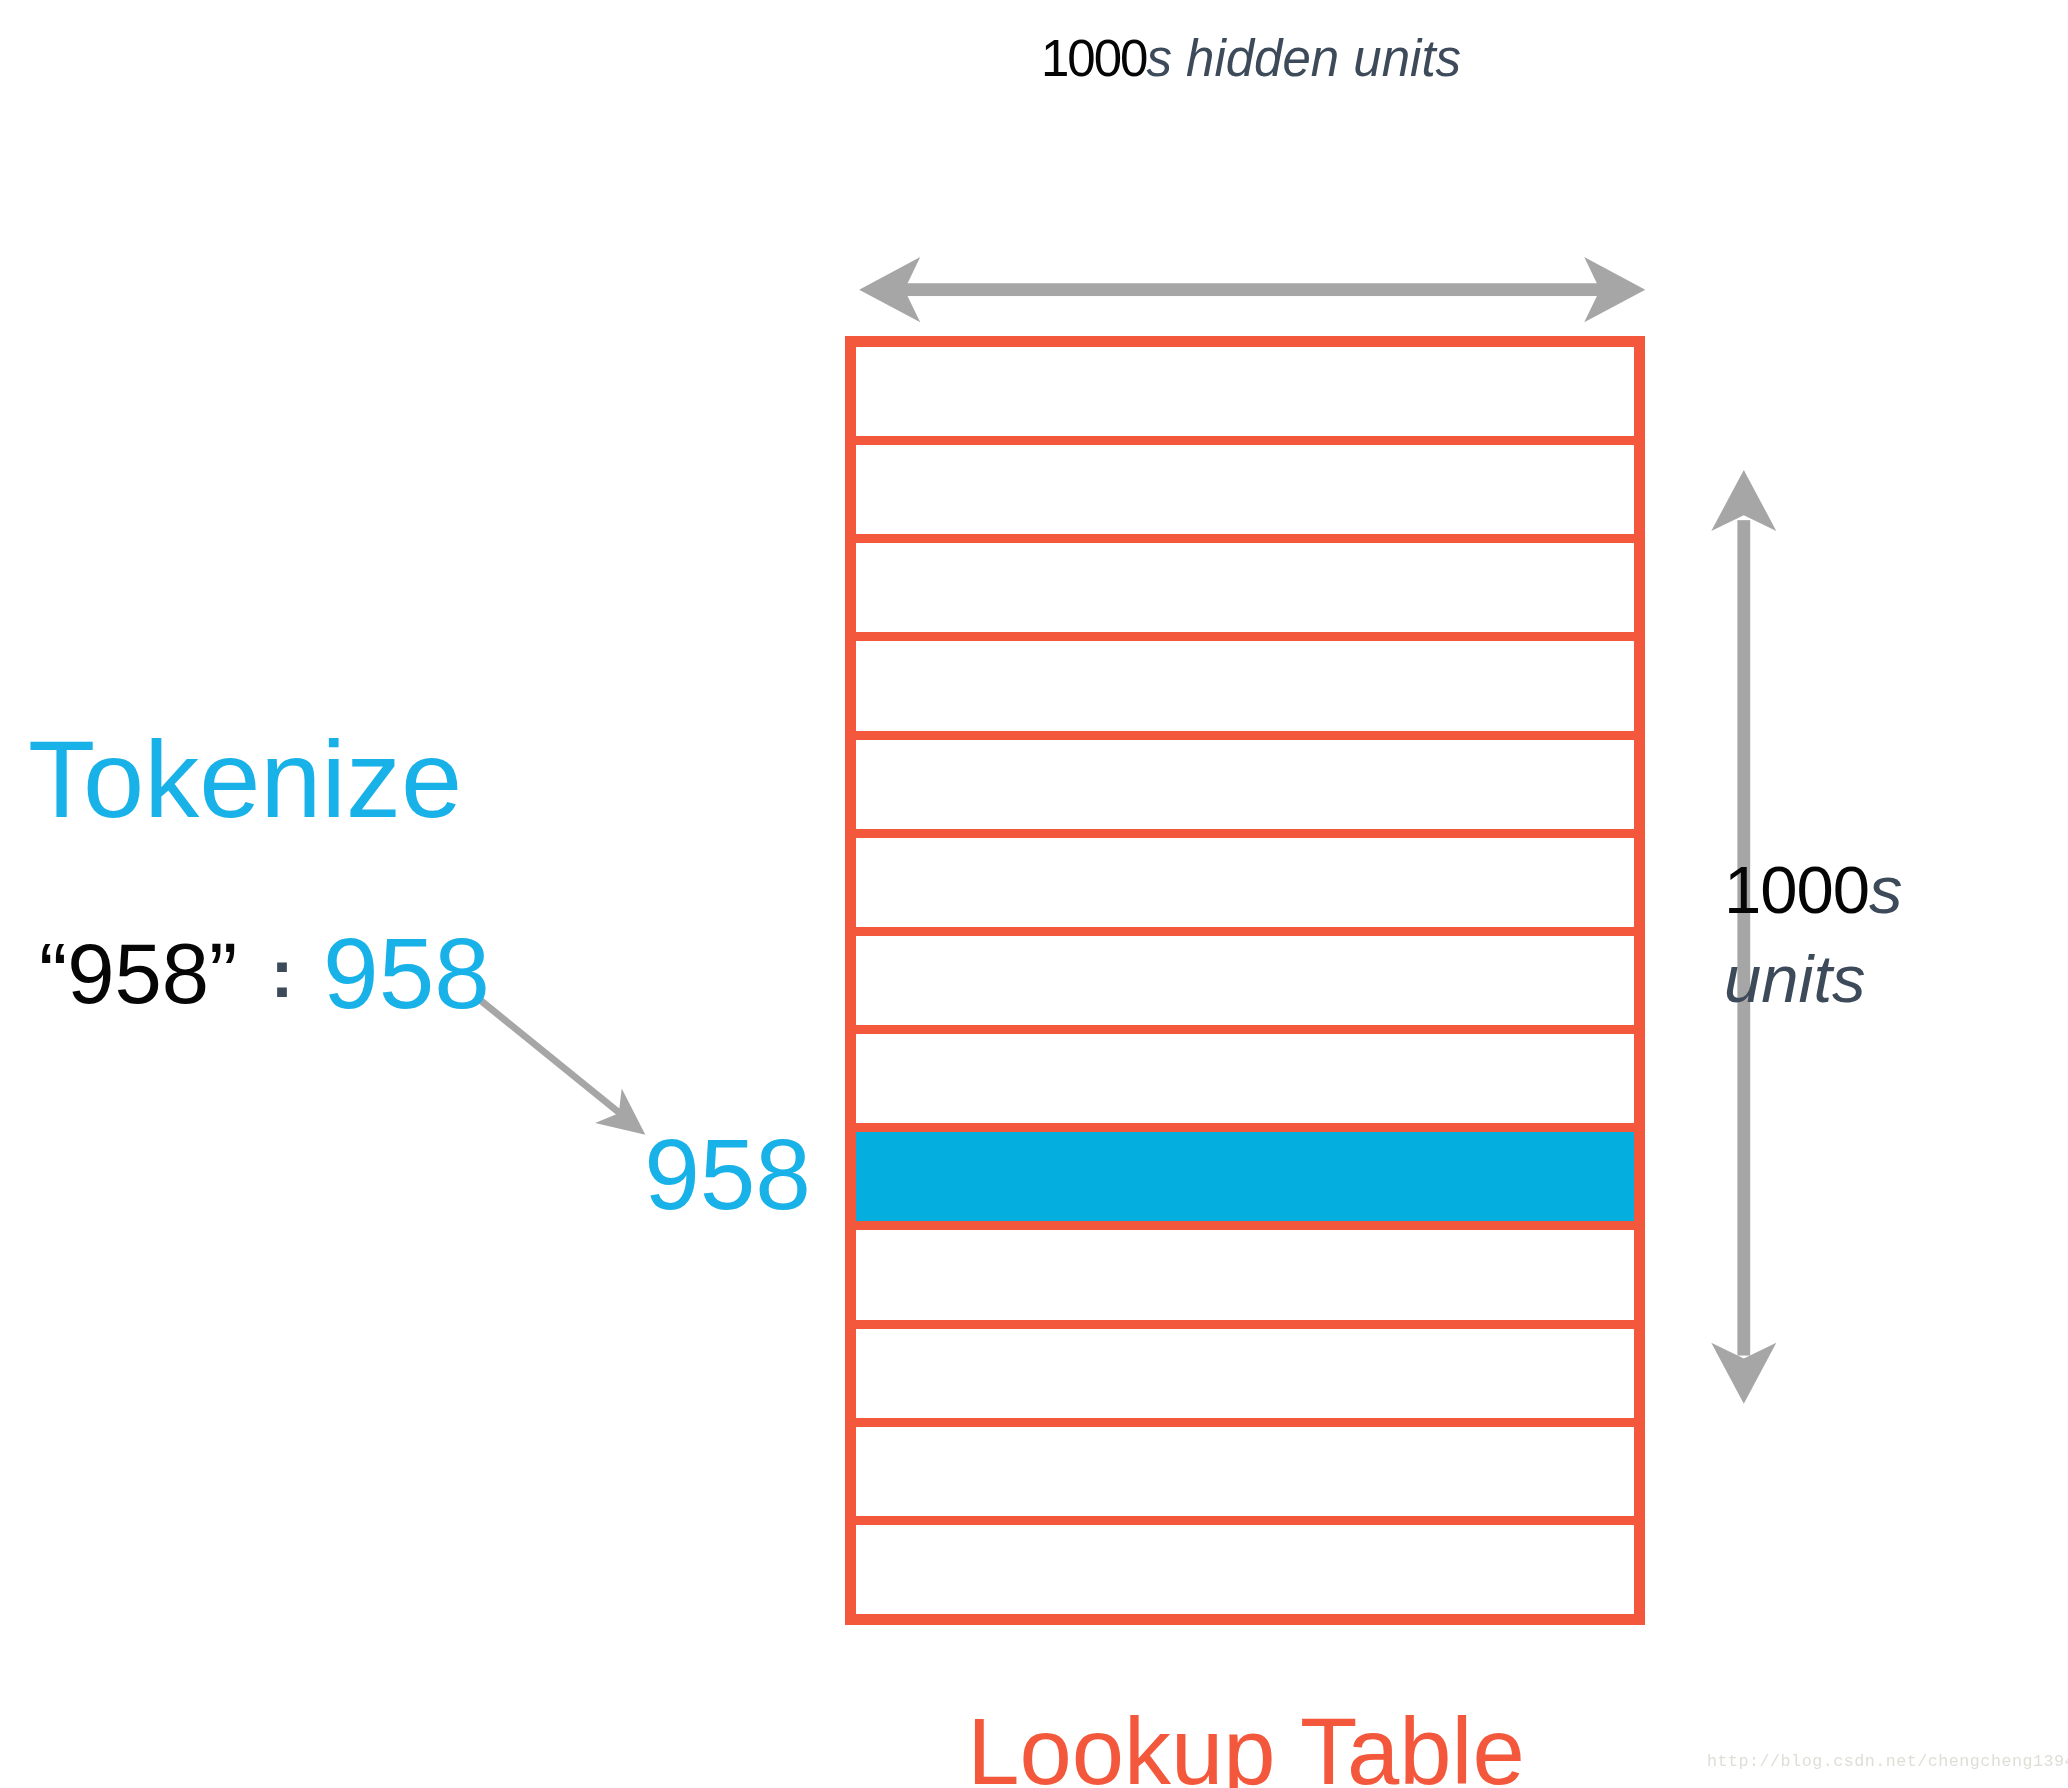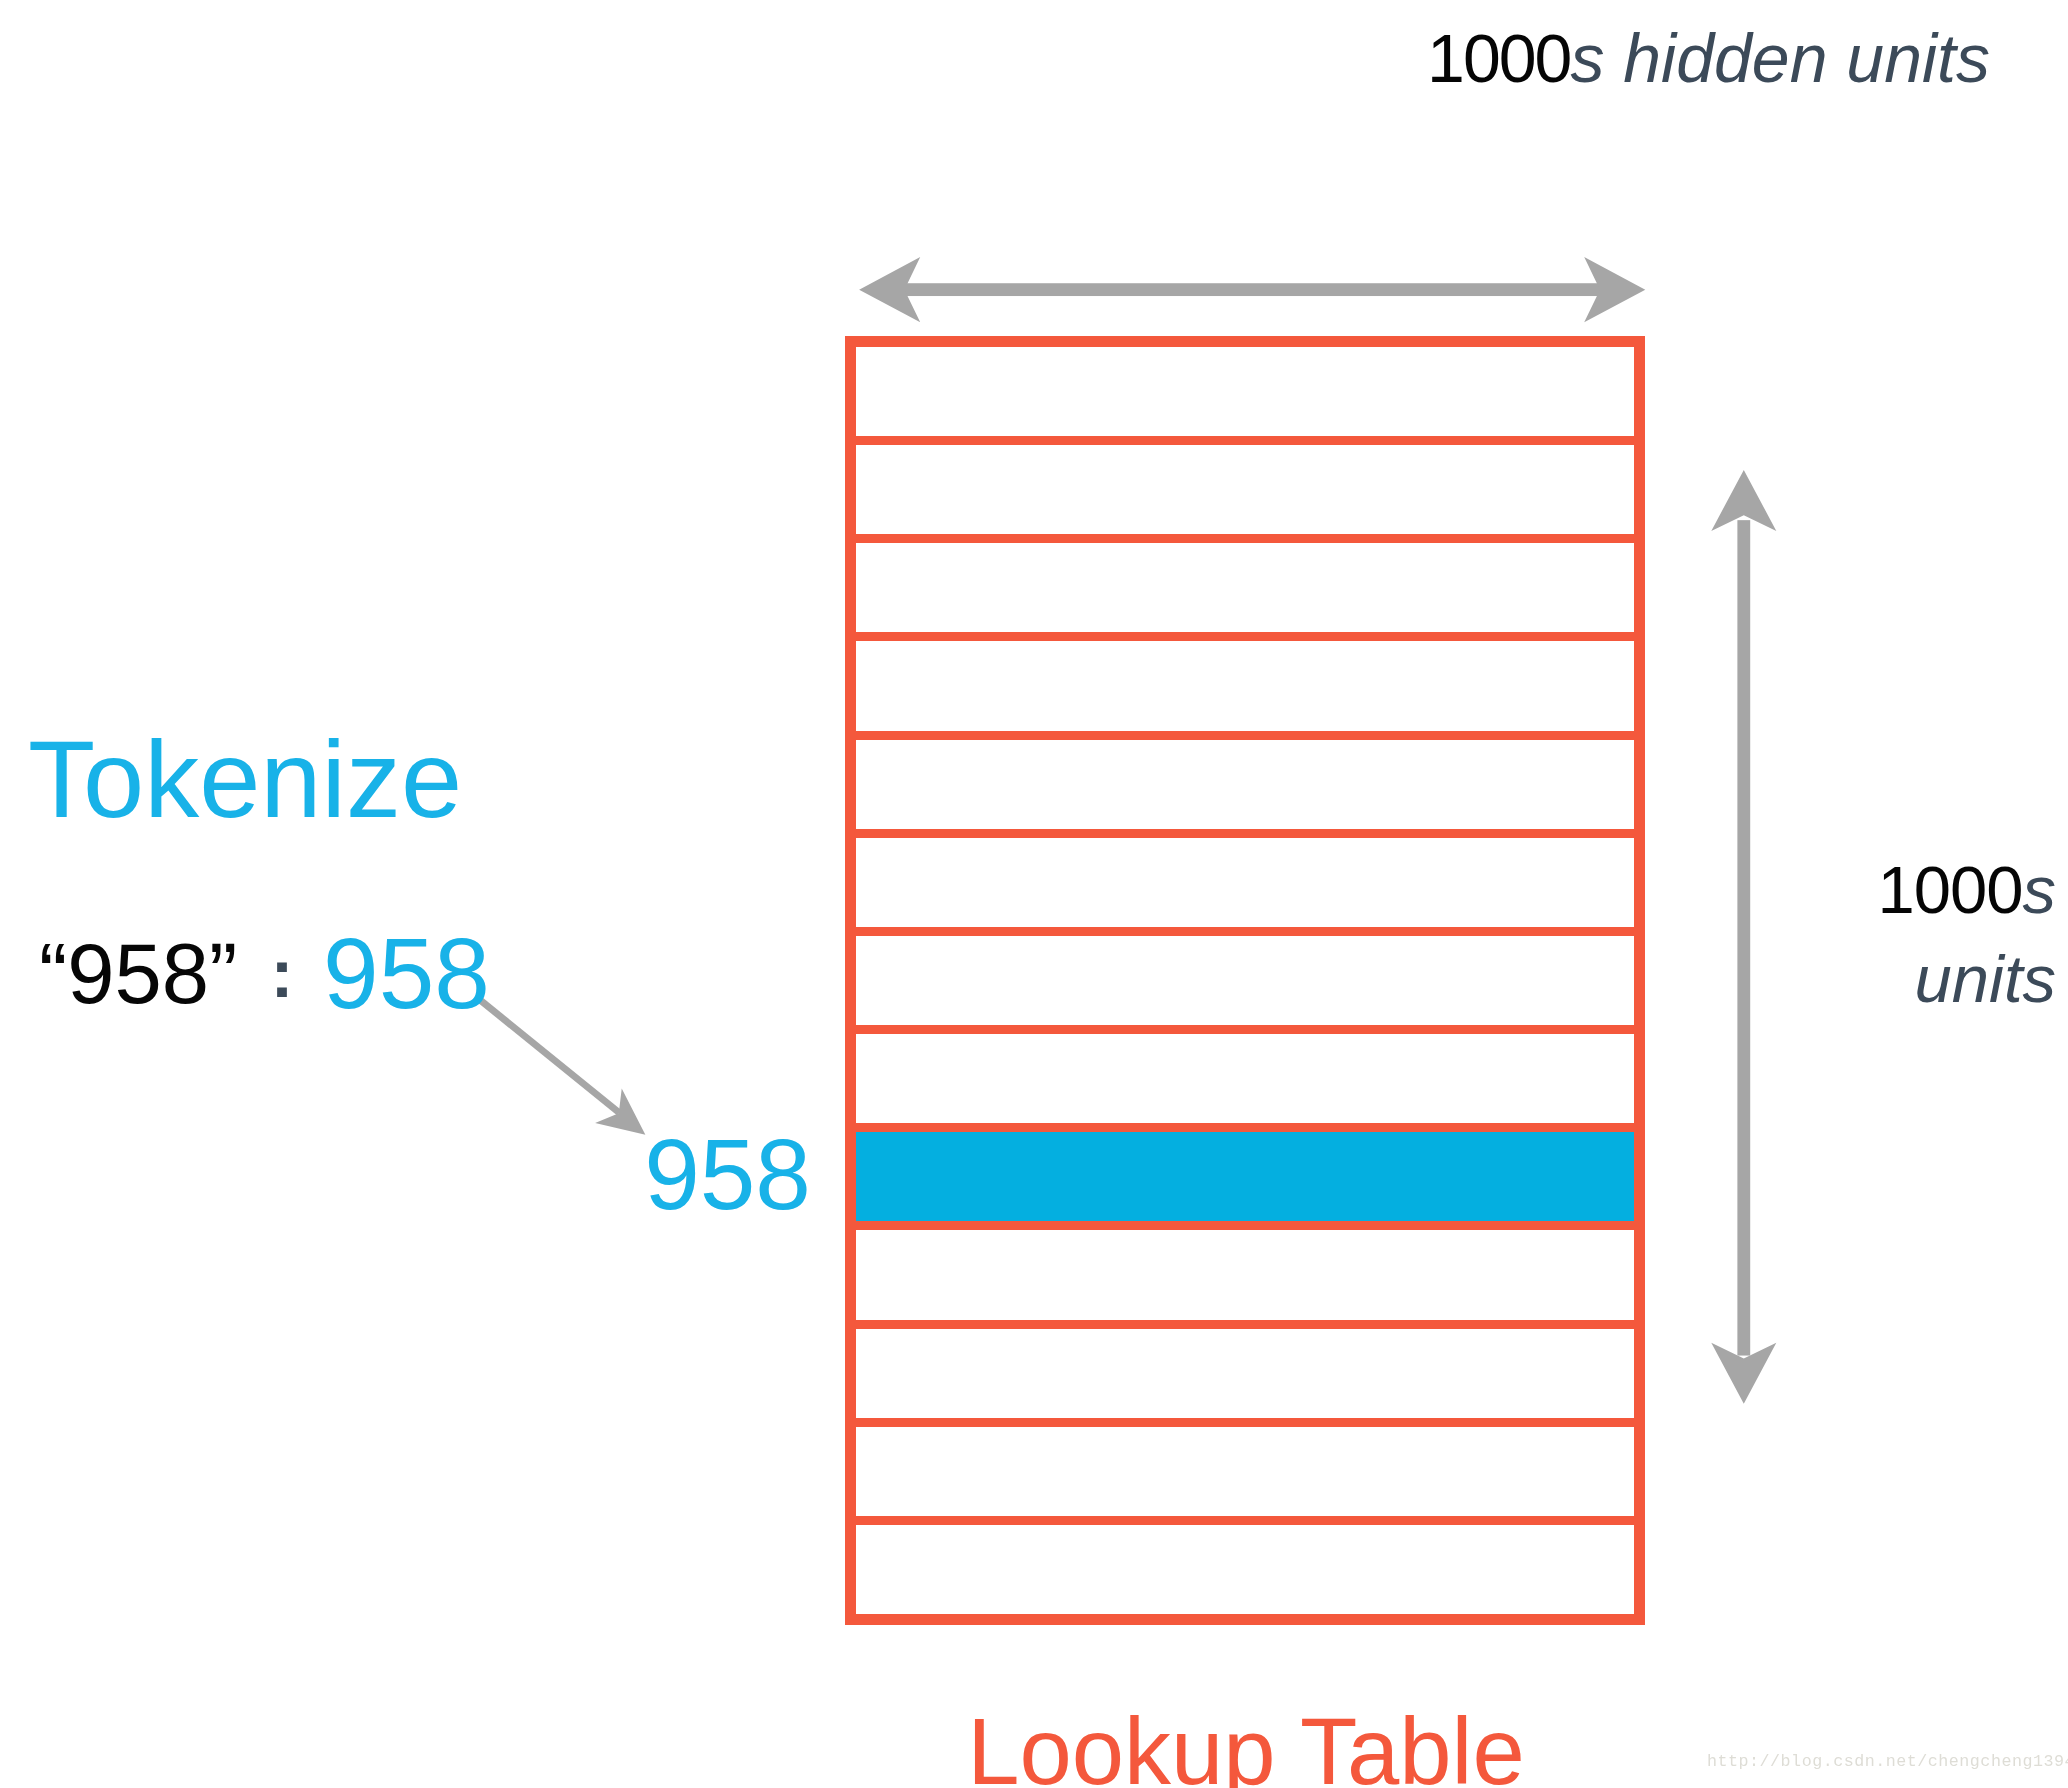--- a/index.html
+++ b/index.html
@@ -4,21 +4,21 @@
 <style>
   html,body{margin:0;padding:0;background:#ffffff;}
   .canvas{
     position:relative;width:2069px;height:1789px;background:#ffffff;overflow:hidden;
     font-family:"Liberation Sans",sans-serif;
   }
   .arrows{position:absolute;left:0;top:0;pointer-events:none;}
 
   .title{
     position:absolute;left:512px;top:9.9px;width:1478px;
-    text-align:right;font-size:68px;line-height:97px;color:var(--slate);
+    text-align:center;font-size:51px;line-height:97px;color:var(--slate);
   }
   .title .num{color:#050505;font-style:normal;letter-spacing:-2px;}
   .it{font-style:italic;}
 
   .tokenize{
     position:absolute;left:28px;top:715px;
     font-size:110px;color:var(--cyan-text);
   }
 
   .mapping{
@@ -37,22 +37,22 @@
   .lookup-table{
     position:absolute;left:845px;top:336px;width:800px;height:1289px;
     box-sizing:border-box;border:11.8px solid var(--orange);
     display:flex;flex-direction:column;background:#ffffff;
   }
   .lookup-table .row{flex:1;border-bottom:9.9px solid var(--orange);}
   .lookup-table .row:last-child{border-bottom:none;}
   .lookup-table .row.hl{background:var(--cyan-fill);}
 
   .right-label{
-    position:absolute;right:12px;top:845px;width:340px;
-    text-align:right;padding-right:1px;
+    position:absolute;right:4px;top:845px;width:340px;
+    padding-right:1px;
     font-size:67px;line-height:89px;color:var(--slate);
   }
   .right-label .num{color:#050505;font-style:normal;letter-spacing:-1px;}
 
   .caption{
     position:absolute;left:650px;top:1698px;width:1192px;
     text-align:center;font-size:94px;color:var(--orange);
   }
 
   .watermark{

